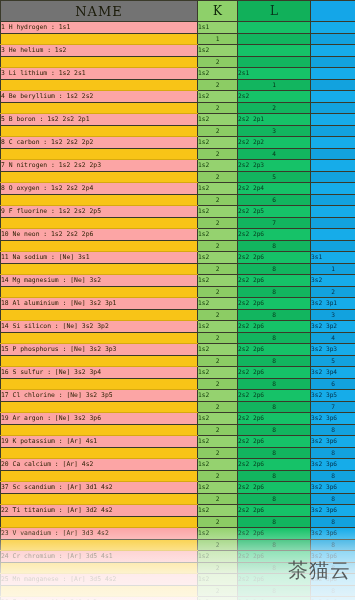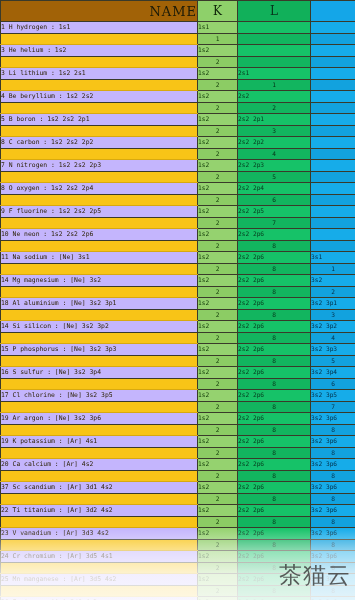--- a/index.html
+++ b/index.html
@@ -29,43 +29,43 @@
   }
   
   col.c-name{width:197px;}
   col.c-k{width:40px;}
   col.c-l{width:73px;}
   col.c-m{width:45px;}
 
   
   tr.header td{height:20px;}
   td.h-name{
-    background:#a16207;color:#1a1a08;
-    text-align:right;
+    background:#737373;color:#1a1a08;
+    text-align:center;
     font-family:"DejaVu Serif","Liberation Serif",serif;
     font-size:13px;letter-spacing:1px;
   }
   td.h-k{
     background:#8ed06a;color:#10260a;text-align:center;
     font-family:"DejaVu Serif","Liberation Serif",serif;font-size:12px;
   }
   td.h-l{
     background:#11b05a;color:#07331c;text-align:center;
     font-family:"DejaVu Serif","Liberation Serif",serif;font-size:12px;
   }
   td.h-m{
     background:#14a6e8;border-left:0.6px solid #3a3a2a;
   }
 
   
   tr.r-orb td{height:11px;}
   tr.r-cnt td{height:10px;}
 
   td.name{
-    background:#c4b5fd;color:#2a1f02;
+    background:#fca5a5;color:#2a1f02;
     padding-left:3px;font-size:6.4px;
     border-top:1.1px solid #2b2b18;
   }
   tr.r-cnt td.name{
     background:#f8c417;border-top:0.5px solid #d8a910;
     border-bottom:0.5px solid #d8a910;
   }
   td.k{
     background:#95d26f;color:#123a08;
     padding-left:2px;font-size:6.2px;
@@ -103,23 +103,23 @@
   #fade{
     position:absolute;left:0;bottom:0;width:355px;height:72px;
     background:linear-gradient(to bottom,
       rgba(255,255,255,0) 0%,
       rgba(255,255,255,0.55) 34%,
       rgba(255,255,255,0.78) 62%,
       rgba(255,255,255,0.88) 100%);
     pointer-events:none;
   }
   #watermark{
-    position:absolute;right:4px;bottom:9px;
+    position:absolute;right:4px;bottom:16px;
     font-family:"DejaVu Sans","Liberation Sans",sans-serif;
-    font-size:23px;color:#3c3c3c;opacity:0.82;
+    font-size:20px;color:#3c3c3c;opacity:0.82;
     letter-spacing:1px;pointer-events:none;
   }
 </style>
 </head>
 <body>
 
 <div id="sheet">
   <table class="grid">
     <colgroup>
       <col class="c-name">

